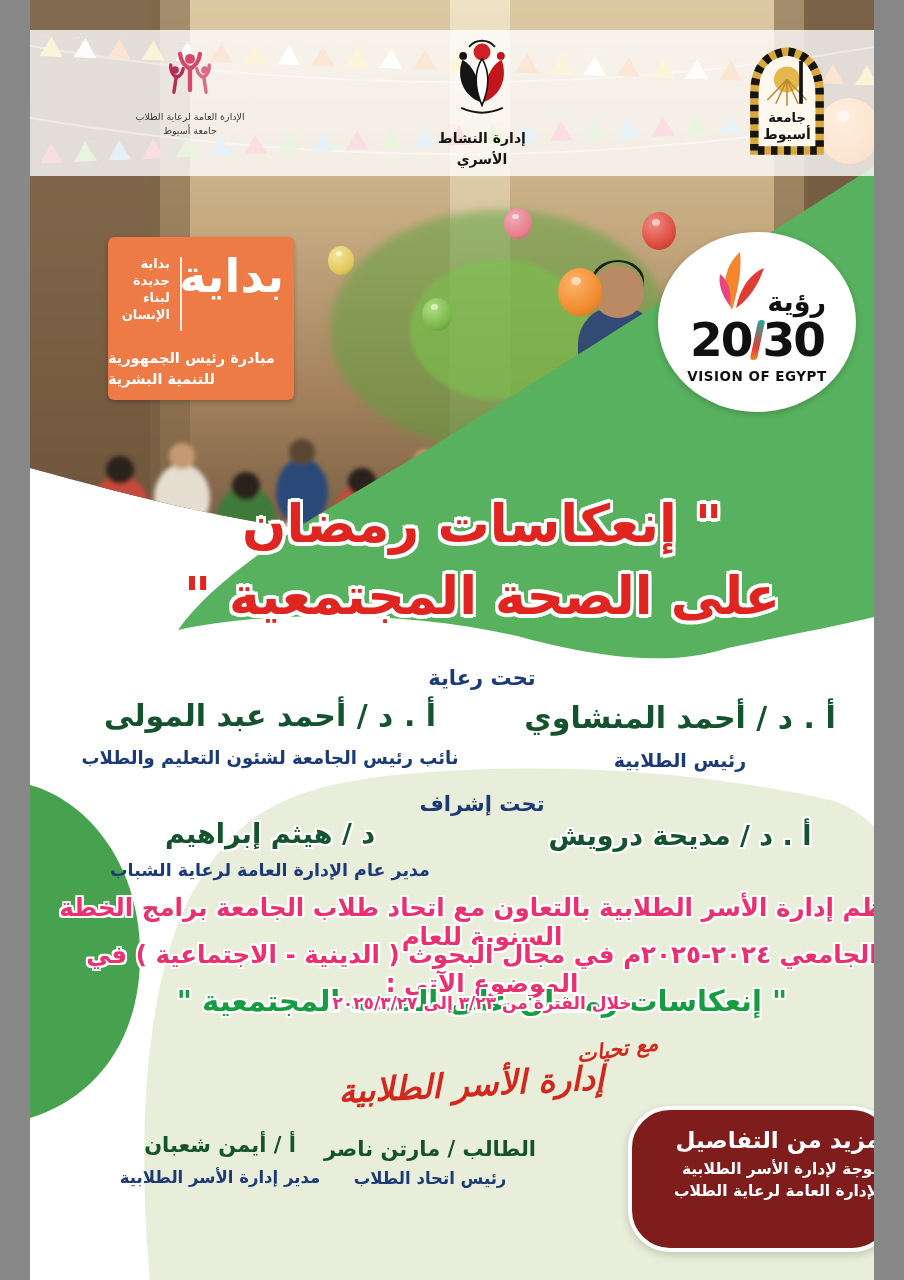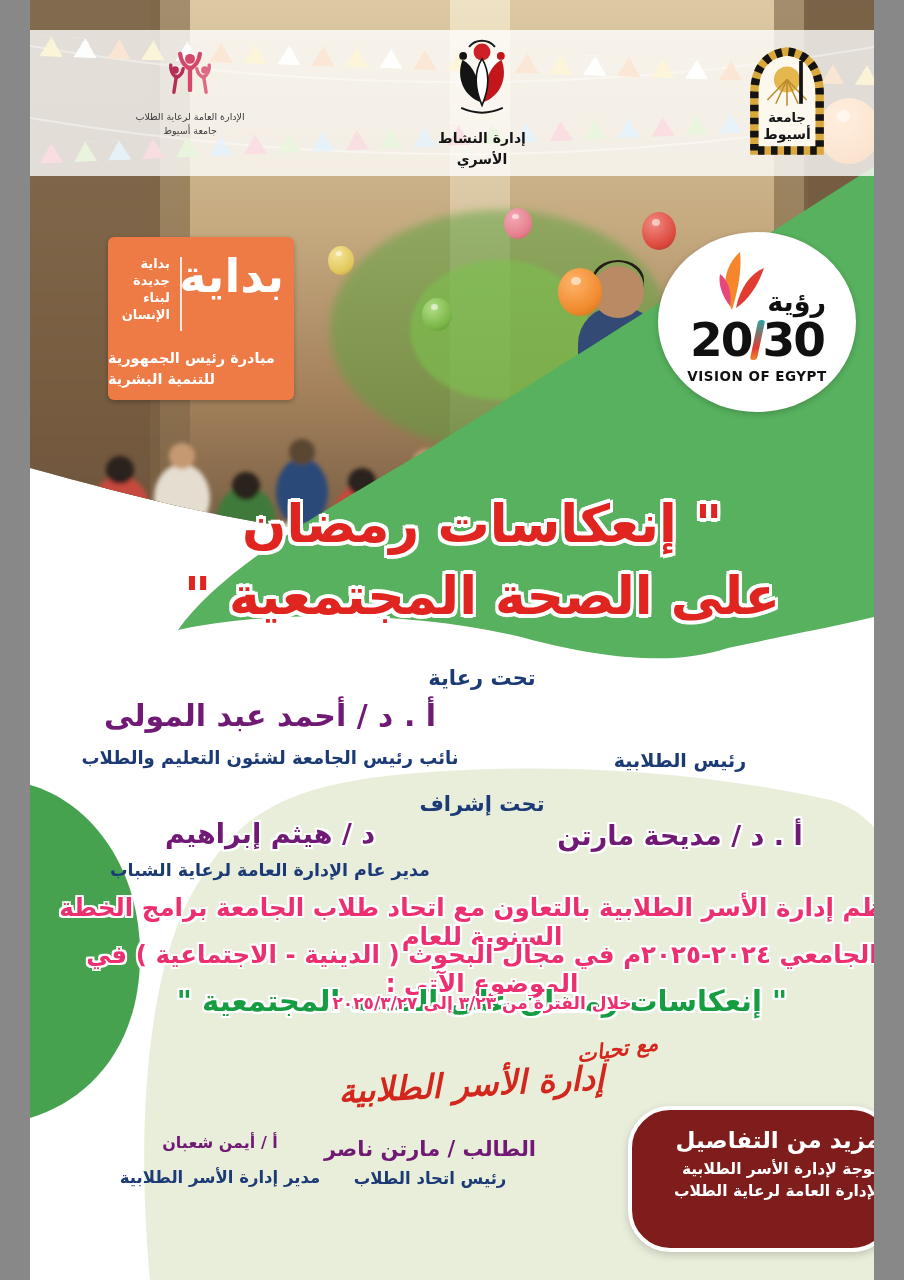--- a/index.html
+++ b/index.html
@@ -62,21 +62,21 @@
   .v2030 .nums .bar{display:inline-block;width:7px;height:40px;margin:0 2px;vertical-align:-4px;
     transform:skewX(-12deg);background:linear-gradient(180deg,#2aa6a0,#e03c31 70%,#f5862b);border-radius:3px;}
   .v2030 .cap{position:absolute;left:0;top:136px;width:100%;font-size:13.5px;font-weight:bold;color:#101010;
     letter-spacing:.5px;}
   
   .t{position:absolute;text-align:center;font-weight:bold;}
   .ow{text-shadow:-2px -2px 0 #fff,2px -2px 0 #fff,-2px 2px 0 #fff,2px 2px 0 #fff,-2px 0 0 #fff,2px 0 0 #fff,0 -2px 0 #fff,0 2px 0 #fff;}
   .owT{text-shadow:-3px -3px 0 #fff,3px -3px 0 #fff,-3px 3px 0 #fff,3px 3px 0 #fff,-3px 0 0 #fff,3px 0 0 #fff,0 -3px 0 #fff,0 3px 0 #fff,0 4px 0 #fff,0 -4px 0 #fff;}
   .title{left:0;width:904px;font-size:52px;color:#e0241f;}
   .navy{color:#1c3b76;}
-  .green{color:#701a75;}
+  .green{color:#14532d;}
   .pink{color:#ec2f6e;}
   .heading{left:0;width:904px;font-size:21px;color:#1c3b76;}
   .nameR{left:470px;width:360px;}
   .nameL{left:40px;width:400px;}
   .body-line{left:0;width:904px;font-size:24.5px;}
   .script{color:#d3261c;font-style:italic;font-weight:bold;}
   .details{position:absolute;left:598px;top:1106px;width:258px;height:138px;background:#7f1d1d;
     border:4px solid #fff;border-radius:42px;box-shadow:0 3px 8px rgba(0,0,0,.18);
     color:#fff;text-align:right;font-weight:bold;}
   .details .l1{margin-top:17px;font-size:23px;}
@@ -251,42 +251,43 @@
     </svg>
     <div class="ruya">رؤية</div>
     <div class="nums"><span>20</span><span class="bar"></span><span>30</span></div>
     <div class="cap">VISION OF EGYPT</div>
   </div>
 
   <div class="t title owT" style="top:494px;">" إنعكاسات رمضان</div>
   <div class="t title owT" style="top:566px;">على الصحة المجتمعية "</div>
 
   <div class="t heading" style="top:666px;">تحت رعاية</div>
+  <div class="t nameR green" style="top:700px;font-size:30px;">أ . د / أحمد المنشاوي</div>
   <div class="t nameR navy" style="top:749px;font-size:19px;">رئيس الطلابية</div>
   <div class="t nameL green" style="top:698px;font-size:30px;">أ . د / أحمد عبد المولى</div>
   <div class="t nameL navy" style="top:747px;font-size:18px;">نائب رئيس الجامعة لشئون التعليم والطلاب</div>
 
   <div class="t heading" style="top:792px;">تحت إشراف</div>
-  <div class="t nameR green ow" style="top:820px;font-size:27px;">أ . د / مديحة مارتن</div>
+  <div class="t nameR green ow" style="top:820px;font-size:27px;">أ . د / مديحة درويش</div>
   <div class="t nameL navy" style="top:860px;font-size:17.5px;">مدير عام الإدارة العامة لرعاية الشباب</div>
   <div class="t nameL green ow" style="top:818px;font-size:27px;">د / هيثم إبراهيم</div>
 
   <div class="t body-line pink ow" style="top:893px;">تنظم إدارة الأسر الطلابية بالتعاون مع اتحاد طلاب الجامعة برامج الخطة السنوية للعام</div>
   <div class="t body-line pink ow" style="top:940px;">الجامعي ٢٠٢٤-٢٠٢٥م في مجال البحوث ( الدينية - الاجتماعية ) في الموضوع الآتى :</div>
   <div class="t body-line green ow" style="top:984px;font-size:29px;color:#169c41;">" إنعكاسات رمضان على الصحة المجتمعية "</div>
   <div class="t body-line pink ow" style="top:993px;font-size:17px;">خلال الفترة من ٣/٢٣ إلى ٢٠٢٥/٣/٢٧</div>
 
   <div class="abs" style="left:250px;top:1044px;width:420px;height:74px;transform:rotate(-3deg);">
     <div class="t script" style="right:40px;top:0;font-size:21px;transform:rotate(-6deg);">مع تحيات</div>
     <div class="t script" style="right:96px;top:20px;font-size:33px;">إدارة الأسر الطلابية</div>
   </div>
 
   <div class="t green" style="left:285px;top:1137px;width:230px;font-size:21px;">الطالب / مارتن ناصر</div>
   <div class="t navy" style="left:285px;top:1169px;width:230px;font-size:16.5px;">رئيس اتحاد الطلاب</div>
-  <div class="t green" style="left:70px;top:1133px;width:240px;font-size:16px;">أ / أيمن شعبان</div>
+  <div class="t green" style="left:70px;top:1133px;width:240px;font-size:21px;">أ / أيمن شعبان</div>
   <div class="t navy" style="left:70px;top:1168px;width:240px;font-size:16.5px;">مدير إدارة الأسر الطلابية</div>
 
   <div class="details">
     <div class="l1">لمزيد من التفاصيل</div>
     <div class="l2">التوجة لإدارة الأسر الطلابية</div>
     <div class="l3">بالإدارة العامة لرعاية الطلاب</div>
   </div>
 
 </div>
 

